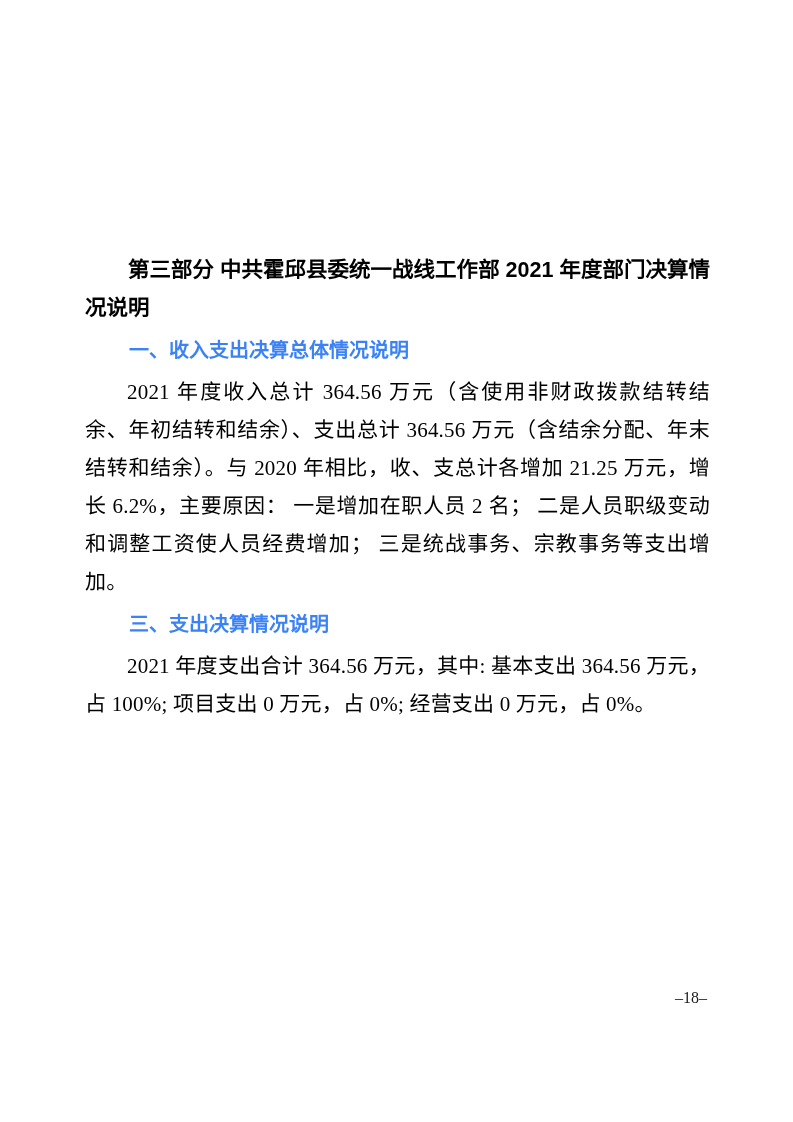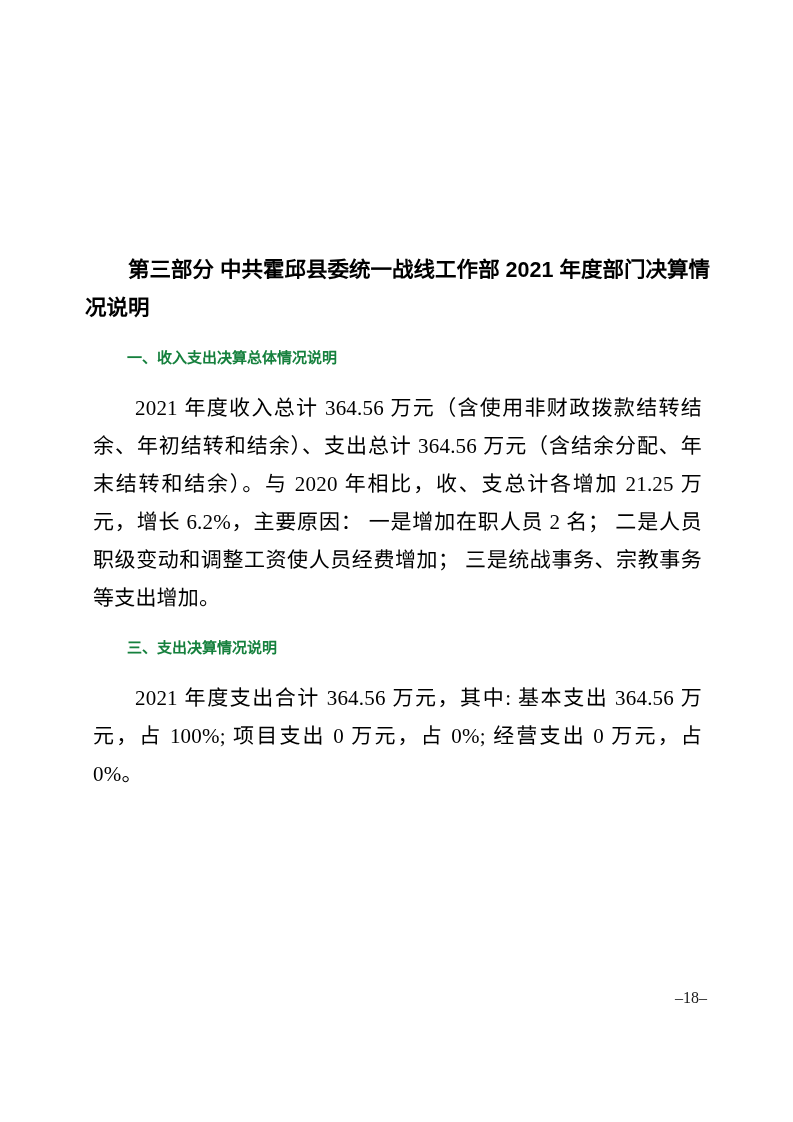--- a/index.html
+++ b/index.html
@@ -30,30 +30,30 @@
       margin: 0;
       font-family: "Liberation Sans", "DejaVu Sans", sans-serif;
       font-weight: 700;
       font-size: 21.5px;
       line-height: 38px;
       text-indent: 2em;
       text-align: justify;
       color: #000000;
     }
     .sec-heading {
-      margin: 12px;
+      margin: 4px;
       font-family: "Liberation Sans", "DejaVu Sans", sans-serif;
       font-weight: 700;
-      font-size: 15px;
+      font-size: 20px;
       line-height: 38px;
       text-indent: 2em;
-      color: #15803d;
+      color: #3b82f6;
     }
     .body-para {
-      margin: 8px;
+      margin: 0;
       text-indent: 2em;
       font-size: 21px;
       line-height: 38px;
       letter-spacing: 0.2px;
     }
     .page-number {
       position: absolute;
       top: 986px;
       right: 86px;
       font-family: "Liberation Serif", "DejaVu Serif", serif;

